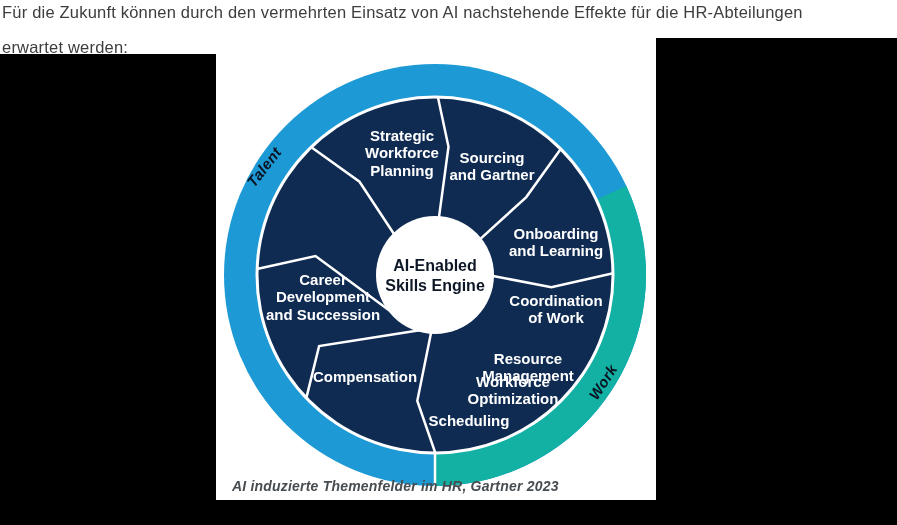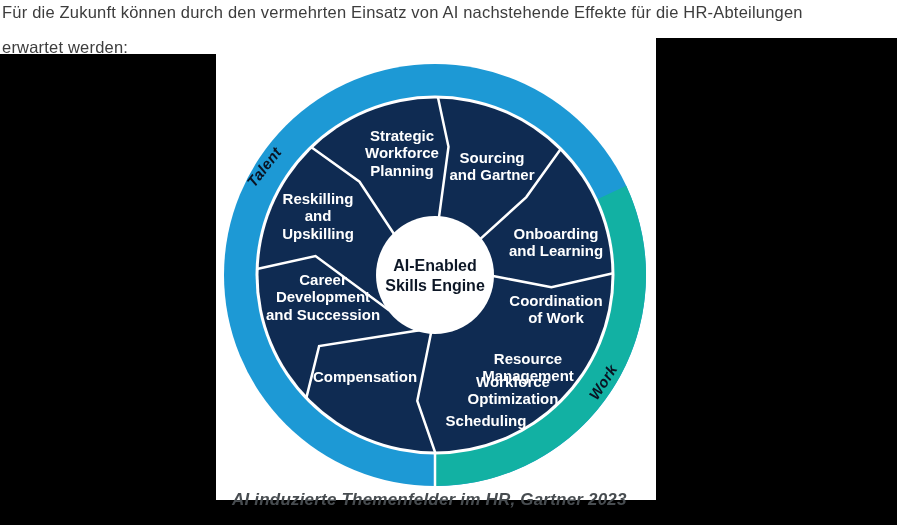--- a/index.html
+++ b/index.html
@@ -11,39 +11,39 @@
   .hdr-bg-left{position:absolute;left:0;top:0;width:656px;height:54px;background:#fff;}
   .panel{position:absolute;left:216px;top:54px;width:440px;height:446px;background:#fff;}
 
   
   .hdr-line{position:absolute;left:2px;white-space:nowrap;color:#3d3d3d;
     font-size:16.5px;letter-spacing:0.2px;font-weight:normal;}
   .hdr-line.l1{top:3px;}
   .hdr-line.l2{top:38px;}
 
   
-  .caption{position:absolute;left:232px;top:490px;color:#474c50;font-size:17px;
+  .caption{position:absolute;left:232px;top:478px;color:#474c50;font-size:14px;
     font-style:italic;font-weight:bold;letter-spacing:0.2px;white-space:nowrap;}
 
   
   .wheel-svg{position:absolute;left:0;top:0;width:440px;height:446px;}
 
   
   .lbl{position:absolute;transform:translate(-50%,-50%);color:#fff;font-weight:bold;
     font-size:15px;line-height:1.15;text-align:center;white-space:pre-line;}
   .lbl.center{color:#0d1726;font-size:16px;line-height:1.25;}
   .lbl.ringlbl{color:#0a1322;font-style:italic;font-size:15px;letter-spacing:0.3px;}
 
   .p-strategic{left:186px;top:99px;text-align:center;}
   .p-sourcing{left:276px;top:112px;}
   .p-onboarding{left:340px;top:188px;}
   .p-coordination{left:340px;top:255px;}
   .p-resource{left:312px;top:313px;}
   .p-workopt{left:297px;top:336px;}
-  .p-scheduling{left:270px;top:367px;text-align:right;}
+  .p-scheduling{left:253px;top:367px;text-align:right;}
   .p-compensation{left:149px;top:323px;text-align:right;}
   .p-career{left:107px;top:243px;}
   .p-reskilling{left:102px;top:162px;}
   .p-center{left:219px;top:222px;}
   .p-talent{left:48px;top:113px;transform:translate(-50%,-50%) rotate(-52deg);}
   .p-work{left:387px;top:328px;transform:translate(-50%,-50%) rotate(-57deg);}
 </style>
 </head>
 <body>
 
@@ -89,23 +89,20 @@
 of Work</div>
     <div class="lbl p-resource">Resource
 Management</div>
     <div class="lbl p-workopt">Workforce
 Optimization</div>
     <div class="lbl p-scheduling">Scheduling</div>
     <div class="lbl p-compensation">Compensation</div>
     <div class="lbl p-career">Career
 Development
 and Succession</div>
-    <div class="lbl p-reskilling">Reskilling
-and
-Upskilling</div>
 
     <div class="lbl center p-center">AI-Enabled
 Skills Engine</div>
 
     <div class="lbl ringlbl p-talent">Talent</div>
     <div class="lbl ringlbl p-work">Work</div>
   </div>
 
   <div class="caption">AI induzierte Themenfelder im HR, Gartner 2023</div>
 </div>

